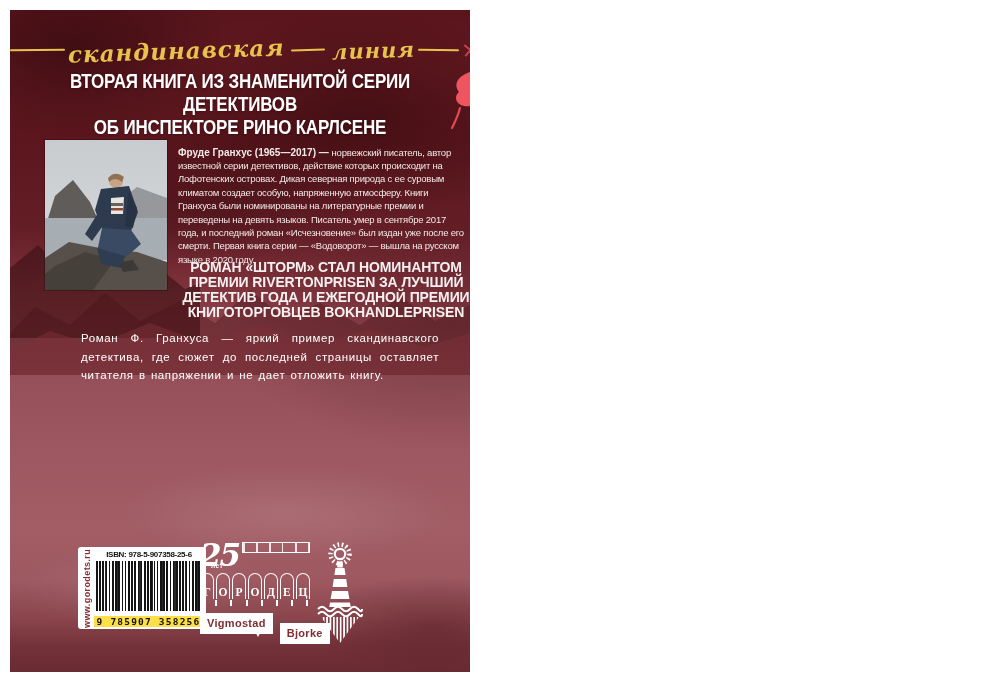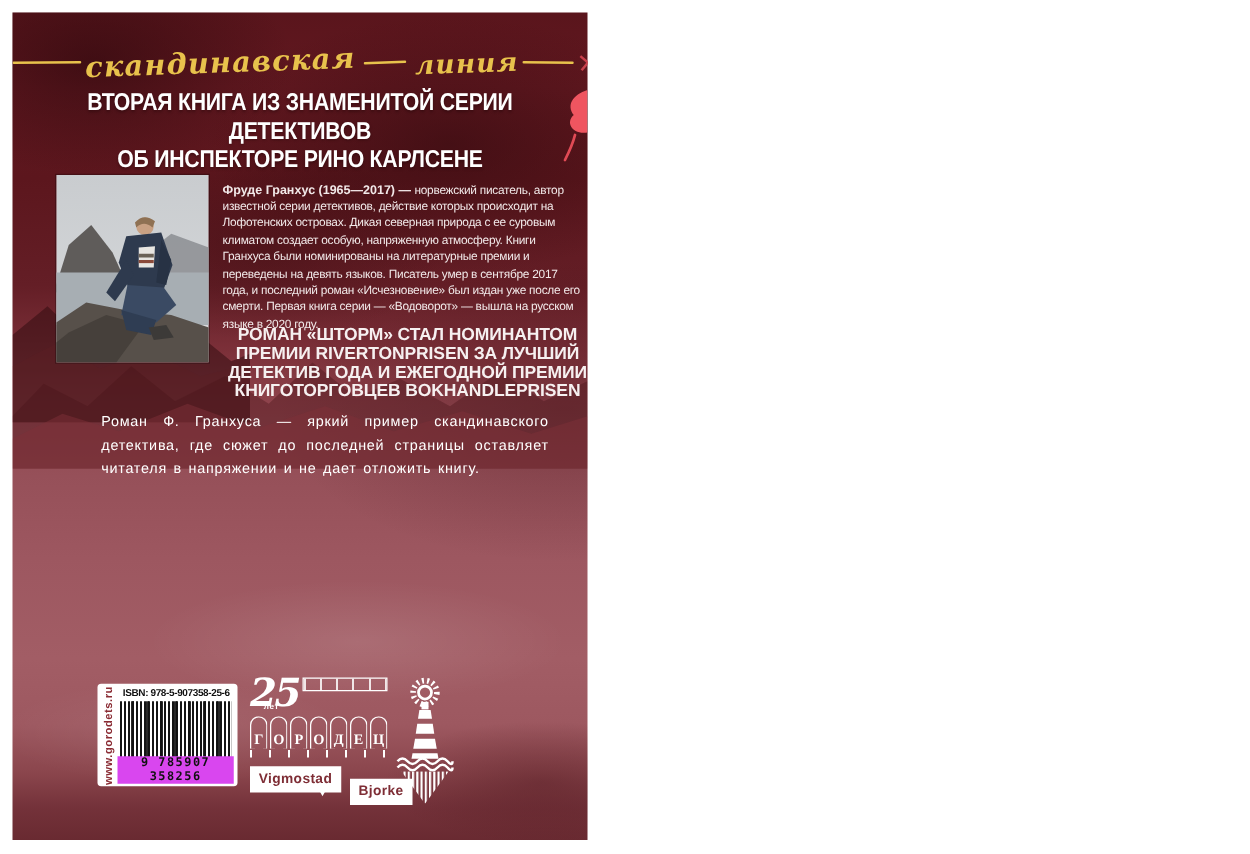--- a/index.html
+++ b/index.html
@@ -58,34 +58,34 @@
     font-size:14px;line-height:15px;font-weight:700;letter-spacing:-.1px;text-align:center;}
 
   
   .annot{position:absolute;left:71px;top:310px;width:358px;color:#ffffff;
     font-size:11.5px;line-height:18.6px;letter-spacing:.6px;word-spacing:1.5px;
     text-align:justify;font-weight:500;}
   .annot p{margin:0;}
   .annot p.final{margin-top:9px;}
 
   
-  .barcode-box{position:absolute;left:68px;top:537px;width:112px;height:82px;
+  .barcode-box{position:absolute;left:68px;top:537px;width:128px;height:82px;
     background:#ffffff;border-radius:3px;}
   .bc-vertical{position:absolute;left:1px;top:0;height:82px;width:15px;color:#8a2b33;
     font-size:9px;font-weight:700;writing-mode:vertical-rl;transform:rotate(180deg);
     display:flex;align-items:center;justify-content:center;letter-spacing:.4px;}
   .bc-isbn{position:absolute;left:16px;right:2px;top:3px;font-size:8px;font-weight:700;
     color:#111;text-align:center;letter-spacing:-.3px;white-space:nowrap;}
   .bc-bars{position:absolute;left:18px;right:5px;top:14px;height:50px;
     background:
       repeating-linear-gradient(90deg,transparent 0 9px,rgba(17,17,17,.9) 9px 11.4px),
       repeating-linear-gradient(90deg,#141414 0 1.6px,#ffffff 1.6px 3.2px);}
   .bc-digits{position:absolute;left:16px;right:3px;bottom:2px;font-family:"DejaVu Sans Mono",monospace;
     font-size:9.5px;font-weight:700;color:#111;letter-spacing:1.2px;text-align:center;
-    background:#d946ef;}
+    background:#fde047;}
 
   
   .gorodets{position:absolute;left:190px;top:532px;width:110px;color:#ffffff;}
   .g25row{display:flex;height:30px;}
   .g25wrap{position:relative;}
   .g25{font-family:"DejaVu Serif",serif;font-style:italic;font-weight:700;font-size:31px;
     line-height:27px;letter-spacing:-2px;}
   .glet{position:absolute;left:11px;bottom:3px;font-size:6.5px;font-weight:700;letter-spacing:.5px;}
   .gbanner{flex:1;height:9px;border:1.5px solid #ffffff;margin:0 0 7px 3px;
     background:repeating-linear-gradient(90deg,rgba(255,255,255,.85) 0 1.5px,transparent 1.5px 13px);}

